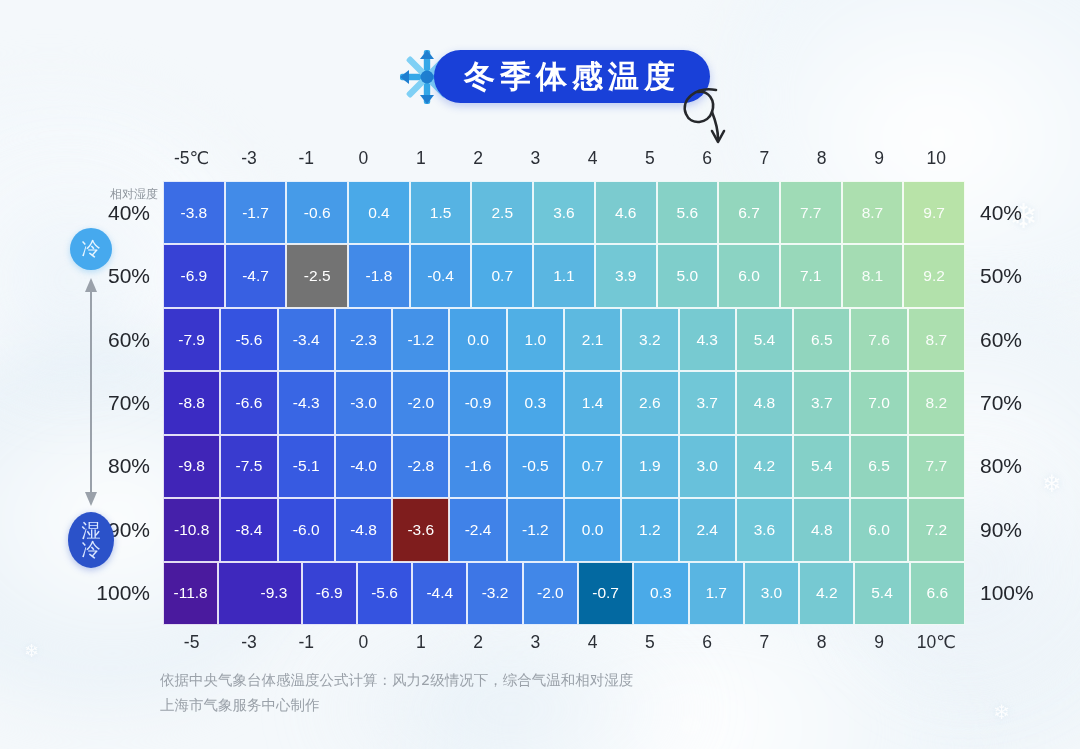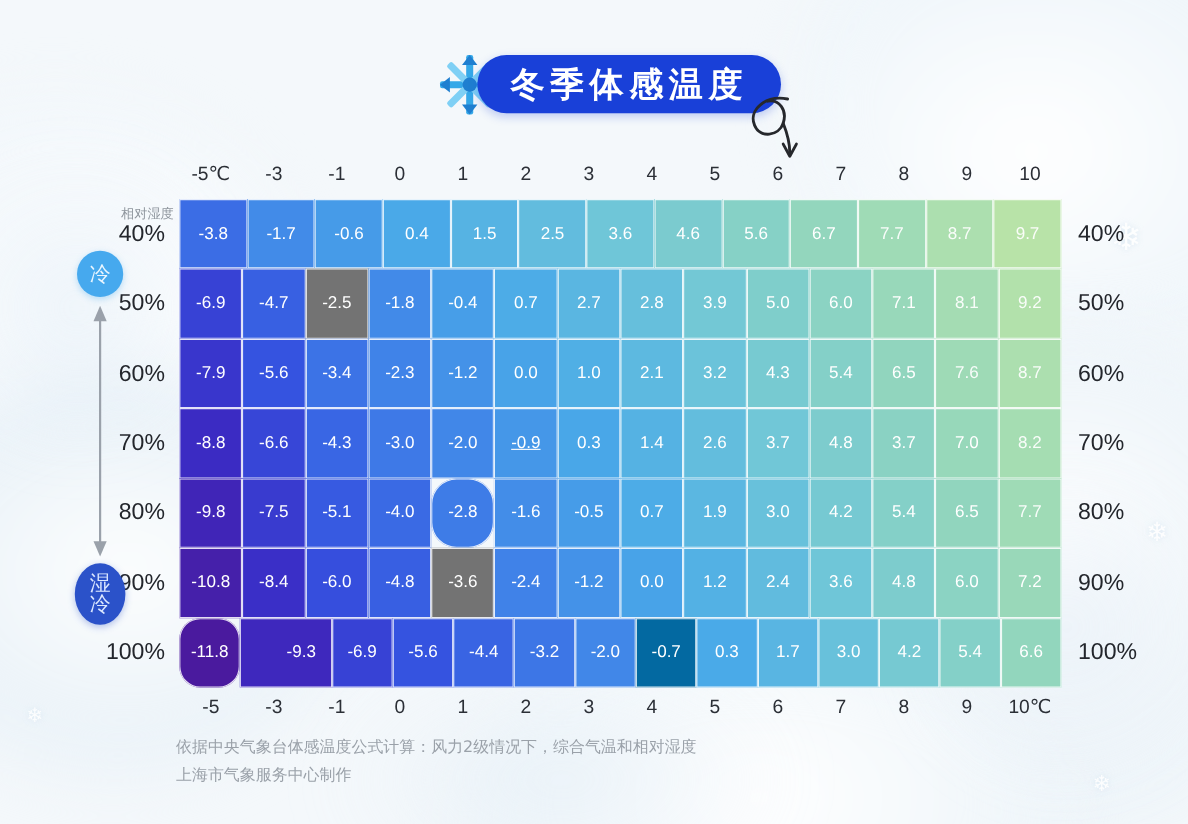--- a/index.html
+++ b/index.html
@@ -162,22 +162,21 @@
         <div class="cell" style="background: rgb(172, 223, 175); color: rgba(255, 255, 255, 0.92);">8.7</div>
         <div class="cell" style="background: rgb(184, 227, 168); color: rgba(255, 255, 255, 0.92);">9.7</div>
       </div>
       <div class="hrow">
         <div class="cell" style="background: rgb(55, 66, 213);">-6.9</div>
         <div class="cell" style="background: rgb(56, 96, 226);">-4.7</div>
         <div class="cell" style="background: #737373;">-2.5</div>
         <div class="cell" style="background: rgb(66, 138, 232);">-1.8</div>
         <div class="cell" style="background: rgb(71, 158, 232);">-0.4</div>
         <div class="cell" style="background: rgb(77, 172, 231);">0.7</div>
-        <div class="cell" style="background: rgb(90, 182, 225);">2.7</div>
-        <div class="cell" style="background: rgb(102, 191, 220);">2.8</div>
+        <div class="cell" style="background: rgb(90, 182, 225);">1.1</div>
         <div class="cell" style="background: rgb(115, 200, 213);">3.9</div>
         <div class="cell" style="background: rgb(127, 206, 203);">5.0</div>
         <div class="cell" style="background: rgb(139, 211, 195);">6.0</div>
         <div class="cell" style="background: rgb(152, 216, 186);">7.1</div>
         <div class="cell" style="background: rgb(164, 220, 179); color: rgba(255, 255, 255, 0.92);">8.1</div>
         <div class="cell" style="background: rgb(178, 225, 171); color: rgba(255, 255, 255, 0.92);">9.2</div>
       </div>
       <div class="hrow">
         <div class="cell" style="background: rgb(57, 54, 204);">-7.9</div>
         <div class="cell" style="background: rgb(53, 83, 224);">-5.6</div>
@@ -193,64 +192,64 @@
         <div class="cell" style="background: rgb(145, 213, 190);">6.5</div>
         <div class="cell" style="background: rgb(158, 218, 182); color: rgba(255, 255, 255, 0.92);">7.6</div>
         <div class="cell" style="background: rgb(172, 223, 175); color: rgba(255, 255, 255, 0.92);">8.7</div>
       </div>
       <div class="hrow">
         <div class="cell" style="background: rgb(59, 43, 195);">-8.8</div>
         <div class="cell" style="background: rgb(55, 70, 215);">-6.6</div>
         <div class="cell" style="background: rgb(57, 102, 228); text-align: right;">-4.3</div>
         <div class="cell" style="background: rgb(62, 121, 231);">-3.0</div>
         <div class="cell" style="background: rgb(65, 135, 232);">-2.0</div>
-        <div class="cell" style="background: rgb(69, 151, 232); text-decoration: underline;">-0.9</div>
+        <div class="cell" style="background: rgb(69, 151, 232);">-0.9</div>
         <div class="cell" style="background: rgb(73, 167, 232);">0.3</div>
         <div class="cell" style="background: rgb(85, 178, 227);">1.4</div>
         <div class="cell" style="background: rgb(99, 189, 221);">2.6</div>
         <div class="cell" style="background: rgb(113, 199, 215);">3.7</div>
         <div class="cell" style="background: rgb(125, 204, 205);">4.8</div>
         <div class="cell" style="background: rgb(138, 210, 195);">3.7</div>
         <div class="cell" style="background: rgb(151, 216, 186);">7.0</div>
         <div class="cell" style="background: rgb(165, 221, 178); color: rgba(255, 255, 255, 0.92);">8.2</div>
       </div>
       <div class="hrow">
         <div class="cell" style="background: rgb(64, 37, 183);">-9.8</div>
         <div class="cell" style="background: rgb(57, 59, 207);">-7.5</div>
         <div class="cell" style="background: rgb(55, 90, 225);">-5.1</div>
         <div class="cell" style="background: rgb(58, 106, 228);">-4.0</div>
-        <div class="cell" style="background: rgb(62, 124, 231); border-radius: 23px;">-2.8</div>
+        <div class="cell" style="background: rgb(62, 124, 231);">-2.8</div>
         <div class="cell" style="background: rgb(67, 141, 232);">-1.6</div>
         <div class="cell" style="background: rgb(70, 156, 232);">-0.5</div>
         <div class="cell" style="background: rgb(77, 172, 231);">0.7</div>
         <div class="cell" style="background: rgb(91, 183, 225);">1.9</div>
         <div class="cell" style="background: rgb(104, 193, 219);">3.0</div>
         <div class="cell" style="background: rgb(118, 201, 210);">4.2</div>
         <div class="cell" style="background: rgb(132, 208, 200);">5.4</div>
         <div class="cell" style="background: rgb(145, 213, 190);">6.5</div>
         <div class="cell" style="background: rgb(159, 219, 182); color: rgba(255, 255, 255, 0.92);">7.7</div>
       </div>
       <div class="hrow">
         <div class="cell" style="background: rgb(69, 32, 170);">-10.8</div>
         <div class="cell" style="background: rgb(58, 47, 199);">-8.4</div>
         <div class="cell" style="background: rgb(54, 78, 221);">-6.0</div>
         <div class="cell" style="background: rgb(56, 95, 226);">-4.8</div>
-        <div class="cell" style="background: #737373;">-3.6</div>
+        <div class="cell" style="background: #7f1d1d;">-3.6</div>
         <div class="cell" style="background: rgb(64, 130, 232);">-2.4</div>
         <div class="cell" style="background: rgb(68, 146, 232);">-1.2</div>
         <div class="cell" style="background: rgb(72, 163, 232);">0.0</div>
         <div class="cell" style="background: rgb(83, 177, 228);">1.2</div>
         <div class="cell" style="background: rgb(97, 187, 222);">2.4</div>
         <div class="cell" style="background: rgb(111, 198, 216);">3.6</div>
         <div class="cell" style="background: rgb(125, 204, 205);">4.8</div>
         <div class="cell" style="background: rgb(139, 211, 195);">6.0</div>
         <div class="cell" style="background: rgb(153, 216, 185);">7.2</div>
       </div>
       <div class="hrow">
-        <div class="cell" style="background: rgb(74, 26, 158); border-radius: 19px;">-11.8</div>
+        <div class="cell" style="background: rgb(74, 26, 158);">-11.8</div>
         <div class="cell" style="background: rgb(62, 40, 189); padding-left: 28px;">-9.3</div>
         <div class="cell" style="background: rgb(55, 66, 213);">-6.9</div>
         <div class="cell" style="background: rgb(53, 83, 224);">-5.6</div>
         <div class="cell" style="background: rgb(57, 100, 227);">-4.4</div>
         <div class="cell" style="background: rgb(61, 118, 230);">-3.2</div>
         <div class="cell" style="background: rgb(65, 135, 232);">-2.0</div>
         <div class="cell" style="background: #0369a1;">-0.7</div>
         <div class="cell" style="background: rgb(74, 170, 232);">0.3</div>
         <div class="cell" style="background: rgb(89, 181, 226);">1.7</div>
         <div class="cell" style="background: rgb(104, 193, 219);">3.0</div>

